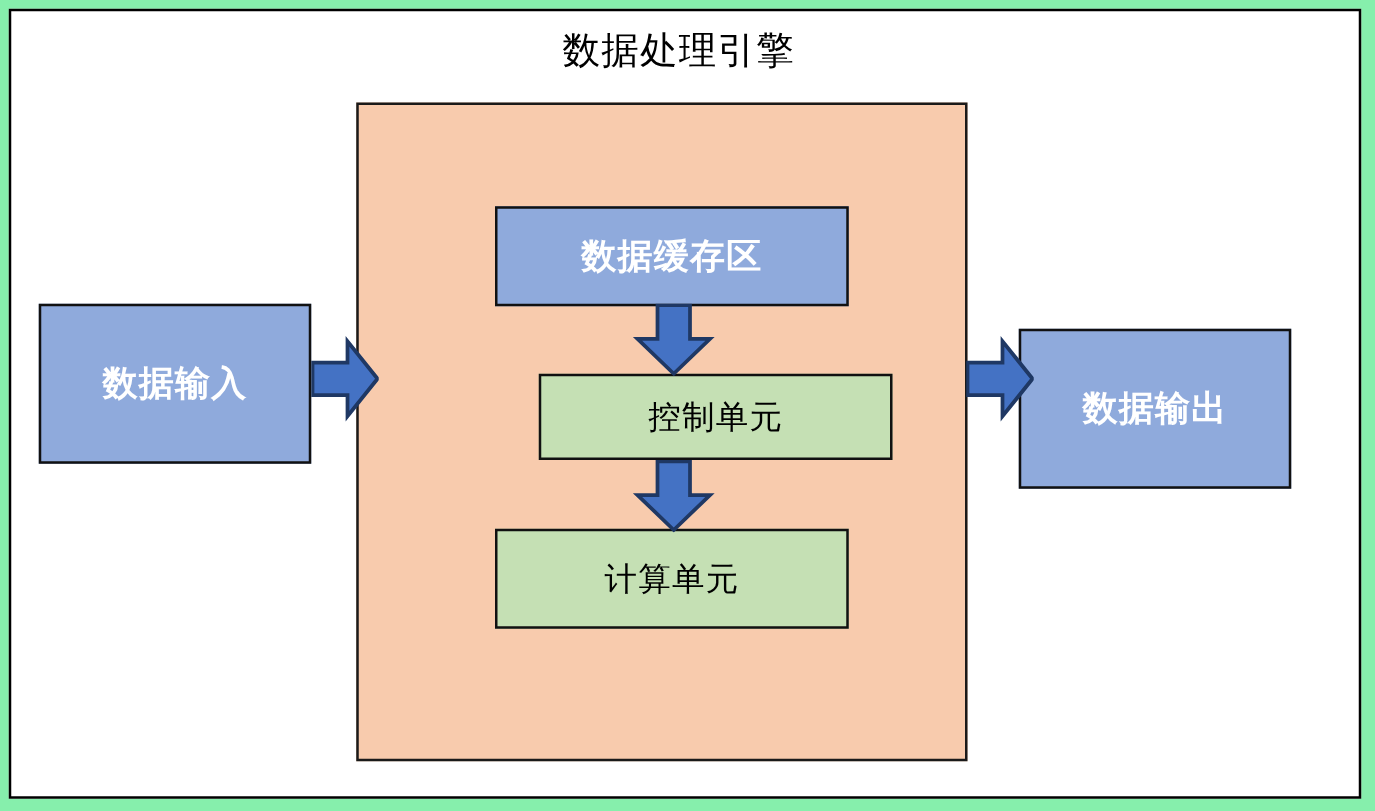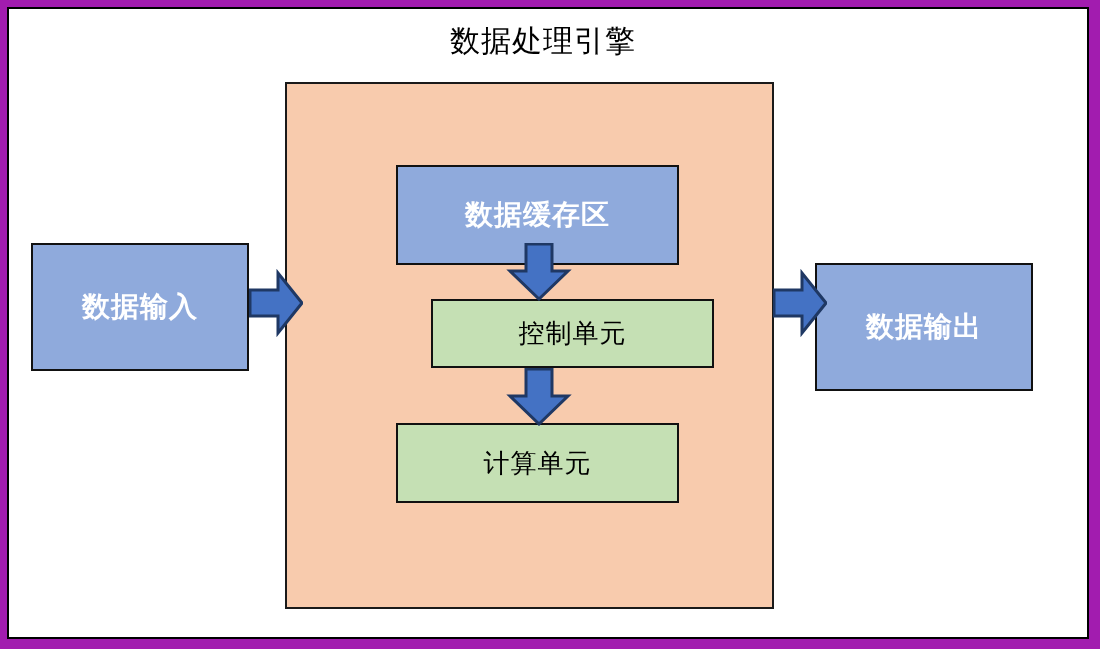--- a/index.html
+++ b/index.html
@@ -10,21 +10,21 @@
   body {
     width: 1100px;
     height: 649px;
     font-family: "Liberation Sans", "DejaVu Sans", sans-serif;
     overflow: hidden;
   }
   #canvas {
     position: relative;
     width: 1100px;
     height: 649px;
-    background: #a21caf;
+    background: #86efac;
   }
 
   
   .outer-frame {
     position: absolute;
     left: 7px;
     top: 7px;
     width: 1082px;
     height: 632px;
     border: 2px solid #000000;
@@ -81,21 +81,21 @@
     background: #C5E0B4;
     color: #000000;
     font-weight: 400;
     font-size: 26px;
     letter-spacing: 1px;
   }
 
   
   .box-input  { left: 31px;  top: 243px; width: 218px; height: 128px; }
   .box-output { left: 815px; top: 243px; width: 218px; height: 128px; margin-top: 20px; }
-  .box-cache  { left: 396px; top: 165px; width: 283px; height: 100px; }
+  .box-cache  { left: 396px; top: 165px; width: 283px; height: 80px; }
   .box-control{ left: 396px; top: 299px; width: 283px; height: 69px; margin-left: 35px; }
   .box-compute{ left: 396px; top: 423px; width: 283px; height: 80px; }
 
   
   .arrow {
     position: absolute;
   }
   .arrow-in   { left: 249px; top: 268px; width: 54px;  height: 70px; }
   .arrow-out  { left: 773px; top: 268px; width: 54px;  height: 70px; }
   .arrow-d1   { left: 504px; top: 243px; width: 70px;  height: 58px; }

